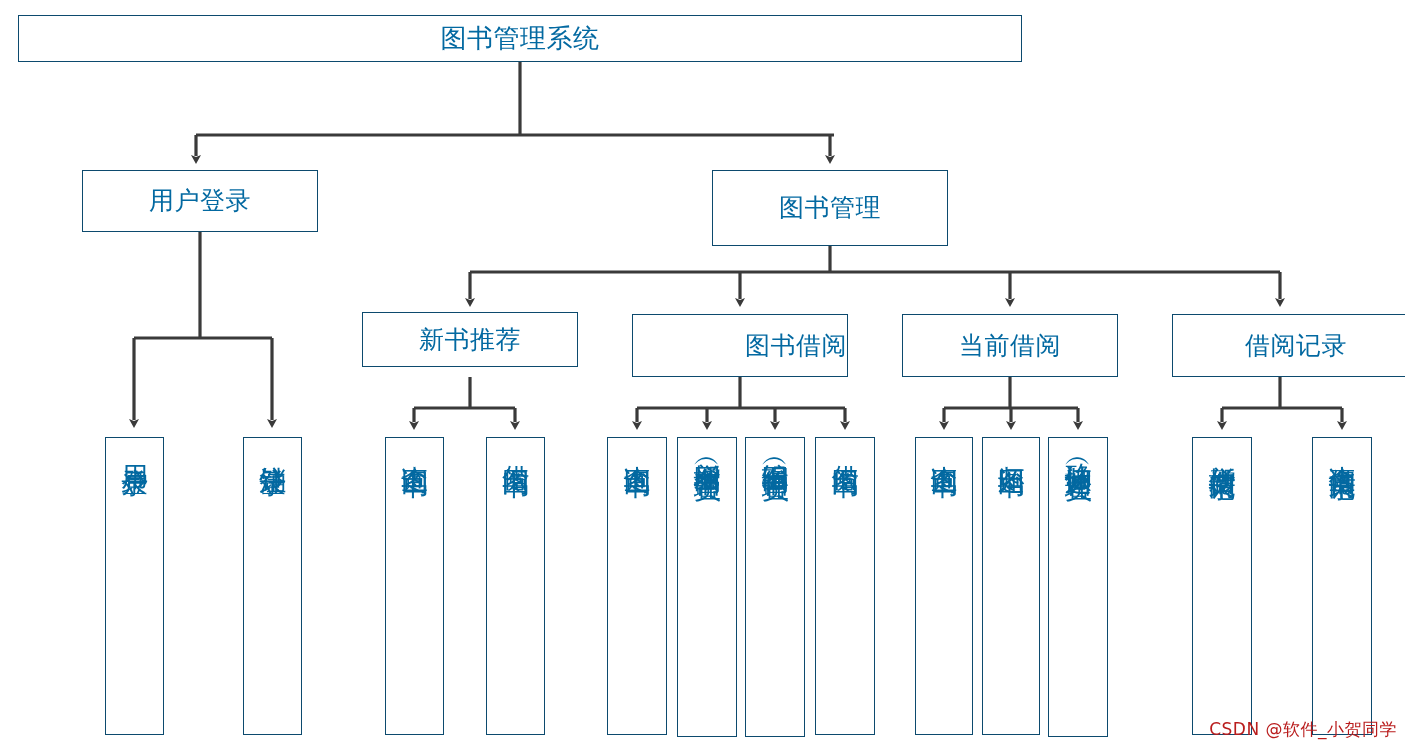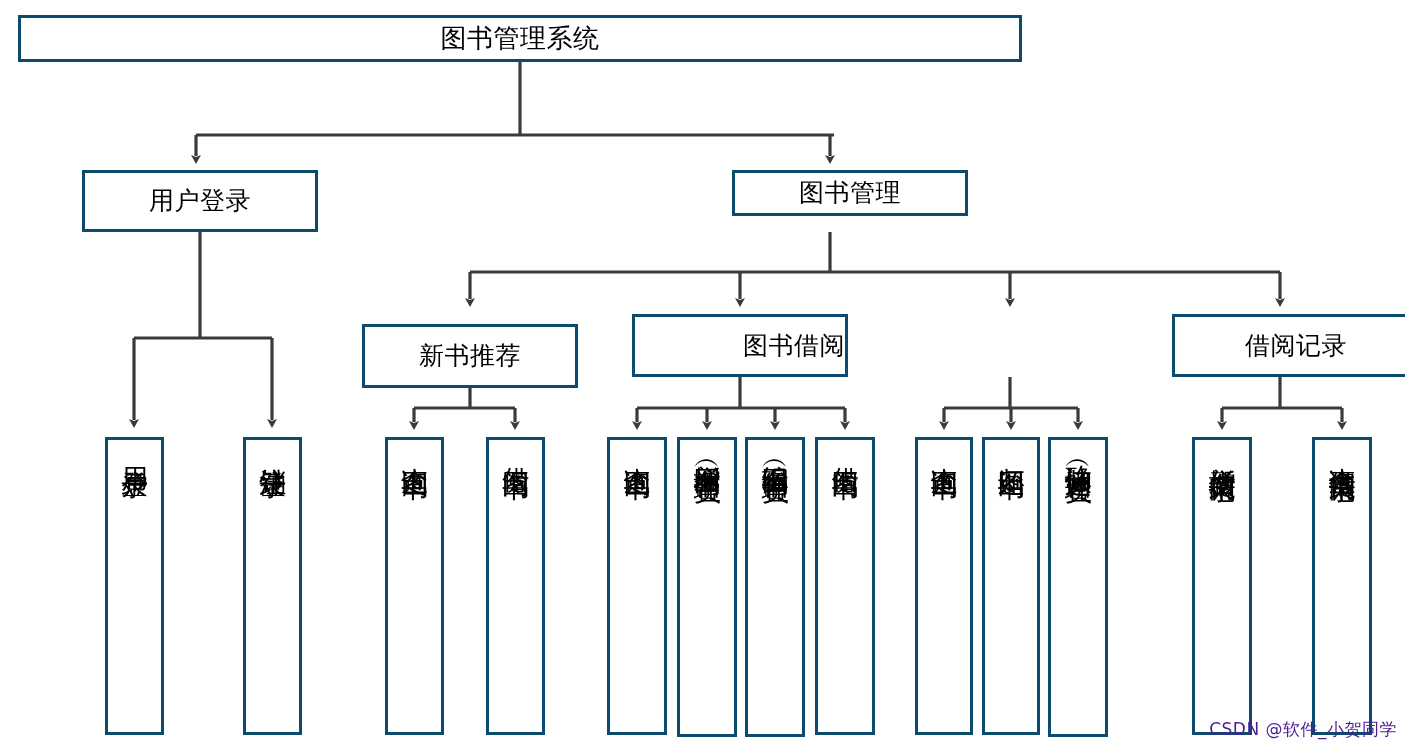--- a/index.html
+++ b/index.html
@@ -21,26 +21,26 @@
     position: absolute;
     left: 0;
     top: 0;
     width: 1405px;
     height: 747px;
     pointer-events: none;
   }
   .node {
     position: absolute;
     box-sizing: border-box;
-    border: 3px solid #0c4a6e;
+    border: 1px solid #0c4a6e;
     background: #ffffff;
     display: flex;
     align-items: center;
     justify-content: center;
-    color: #000000;
+    color: #0369a1;
   }
   .node .label {
     display: block;
     text-align: center;
     line-height: 1.18;
     letter-spacing: 0.5px;
   }
   
   .node.horiz .label {
     font-size: 25px;
@@ -63,21 +63,21 @@
     letter-spacing: 2px;
   }
   .node.vert.tall {
     padding-top: 3px;
   }
   .watermark {
     position: absolute;
     right: 8px;
     bottom: 6px;
     font-size: 17px;
-    color: #4c1d95;
+    color: #b91c1c;
     letter-spacing: 0.5px;
     white-space: nowrap;
     user-select: none;
   }
 </style>
 </head>
 <body>
 
 <div id="canvas">
 
@@ -131,30 +131,33 @@
     </g>
   </svg>
 
   <div class="node horiz root" style="left:18px; top:15px; width:1004px; height:47px;">
     <span class="label">图书管理系统</span>
   </div>
 
   <div class="node horiz" style="left:82px; top:170px; width:236px; height:62px;">
     <span class="label">用户登录</span>
   </div>
-  <div class="node horiz" style="left:712px; top:170px; width:236px; height:46px;margin-left:20px;">
+  <div class="node horiz" style="left:712px; top:170px; width:236px; height:76px;">
     <span class="label">图书管理</span>
   </div>
 
-  <div class="node horiz" style="left:362px; top:324px; width:216px; height:64px;">
+  <div class="node horiz" style="left:362px; top:312px; width:216px; height:55px;">
     <span class="label">新书推荐</span>
   </div>
   <div class="node horiz" style="left:632px; top:314px; width:216px; height:63px;justify-content:flex-end;">
     <span class="label">图书借阅</span>
   </div>
+  <div class="node horiz" style="left:902px; top:314px; width:216px; height:63px;">
+    <span class="label">当前借阅</span>
+  </div>
   <div class="node horiz" style="left:1172px; top:314px; width:248px; height:63px;">
     <span class="label">借阅记录</span>
   </div>
 
   <div class="node vert" style="left:105px; top:437px; width:59px; height:298px;">
     <span class="label">用户登录</span>
   </div>
   <div class="node vert" style="left:243px; top:437px; width:59px; height:298px;">
     <span class="label">注销登录</span>
   </div>

